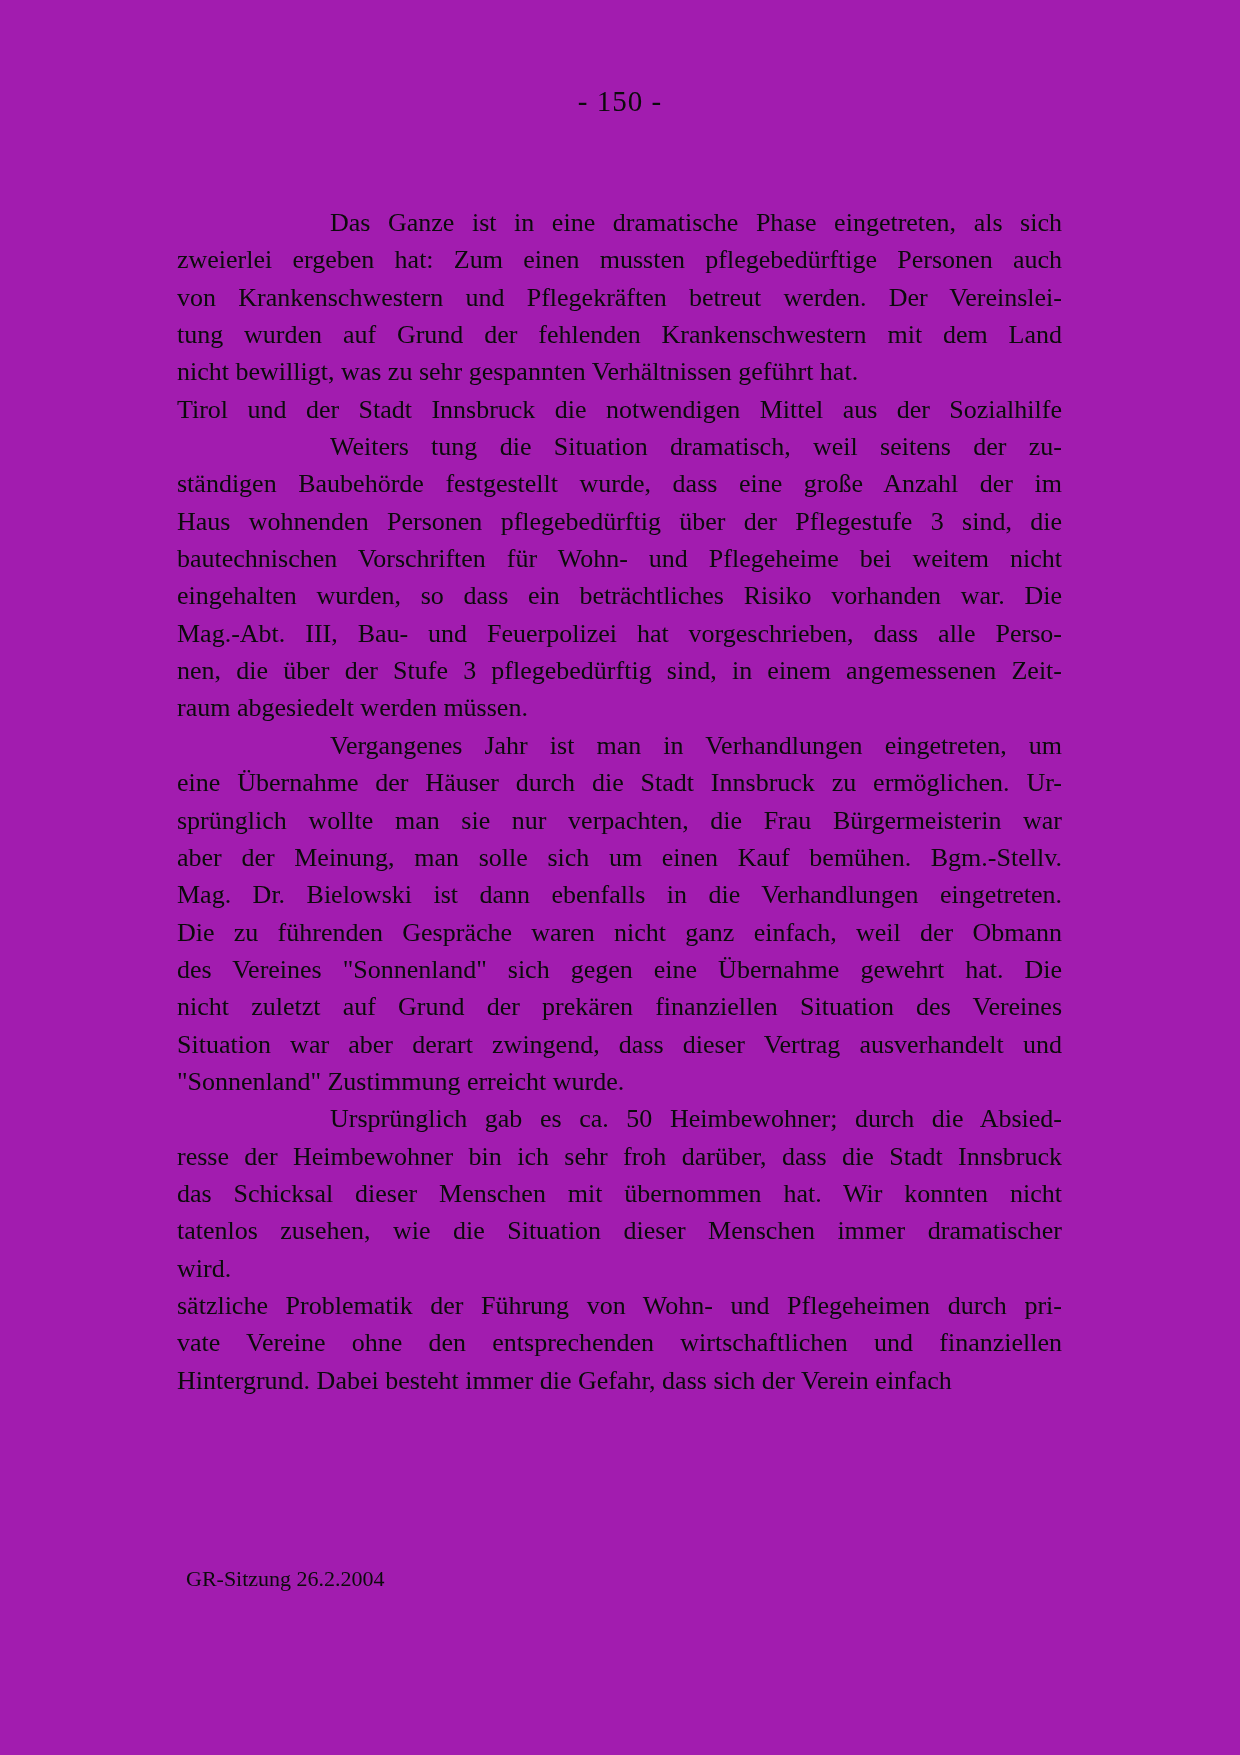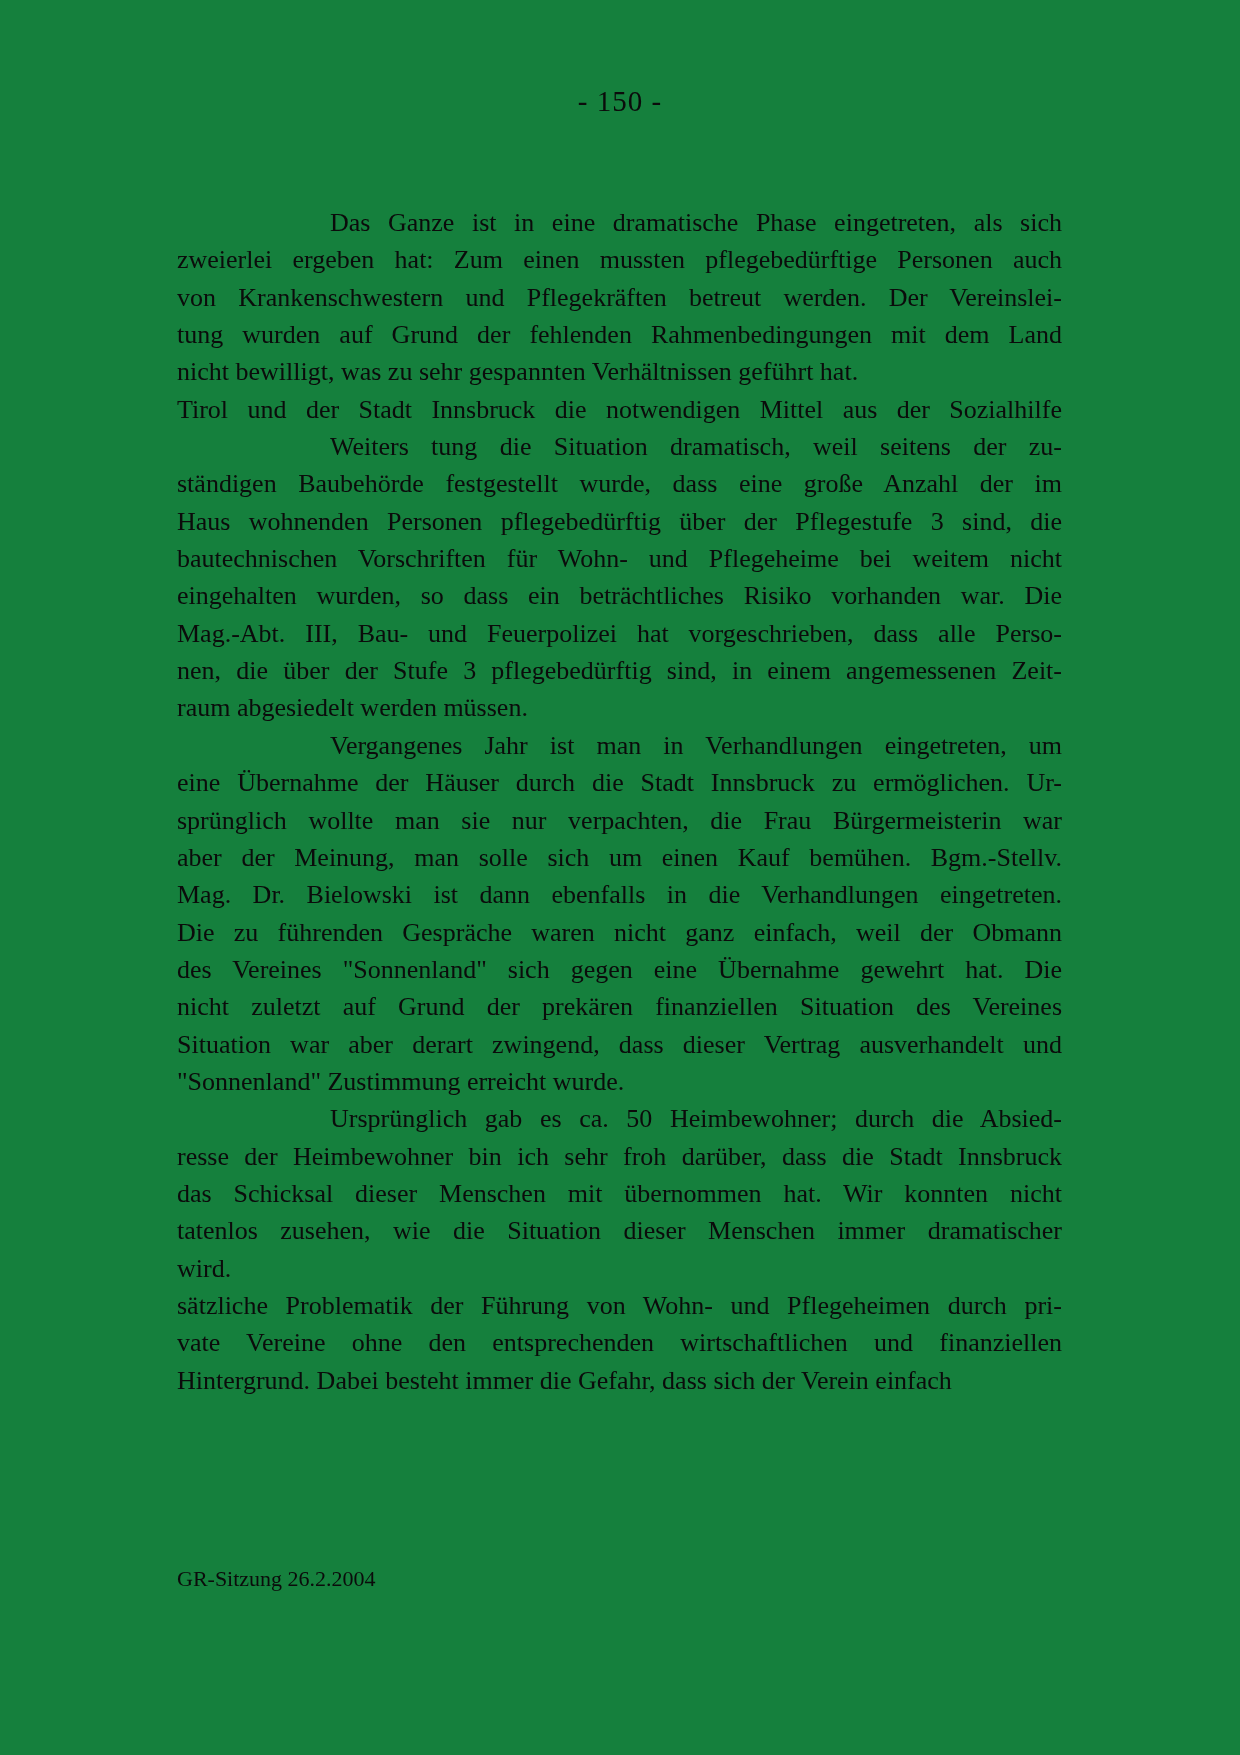--- a/index.html
+++ b/index.html
@@ -4,21 +4,21 @@
 <style>
   html, body {
     margin: 0;
     padding: 0;
     background: #ffffff;
   }
   .scan-page {
     position: relative;
     width: 1240px;
     height: 1755px;
-    background: #15803d;
+    background: #a21caf;
     font-family: "Liberation Serif", "DejaVu Serif", serif;
     color: #0b0b0b;
     overflow: hidden;
   }
   .page-number {
     position: absolute;
     top: 84px;
     left: 0;
     width: 1240px;
     text-align: center;
@@ -37,38 +37,38 @@
     line-height: 37.35px;
     white-space: nowrap;
     text-align: justify;
     text-align-last: justify;
     text-justify: inter-word;
   }
   .line.para-start { padding-left: 153px; }
   .line.para-end   { text-align-last: left; }
   .page-footer {
     position: absolute;
-    left: 177px;
+    left: 186px;
     top: 1566px;
     font-size: 22px;
     line-height: 26px;
   }
 </style>
 </head>
 <body>
 
 <div class="scan-page">
   <div class="page-number">- 150 -</div>
 
   <div class="text-body">
       <div>
         <div class="line para-start">Das Ganze ist in eine dramatische Phase eingetreten, als sich</div>
         <div class="line">zweierlei ergeben hat: Zum einen mussten pflegebedürftige Personen auch</div>
         <div class="line">von Krankenschwestern und Pflegekräften betreut werden. Der Vereinslei-</div>
-        <div class="line">tung wurden auf Grund der fehlenden Rahmenbedingungen mit dem Land</div>
+        <div class="line">tung wurden auf Grund der fehlenden Krankenschwestern mit dem Land</div>
         <div class="line para-end">nicht bewilligt, was zu sehr gespannten Verhältnissen geführt hat.</div>
         <div class="line">Tirol und der Stadt Innsbruck die notwendigen Mittel aus der Sozialhilfe</div>
       </div>
       <div>
         <div class="line para-start">Weiters tung die Situation dramatisch, weil seitens der zu-</div>
         <div class="line">ständigen Baubehörde festgestellt wurde, dass eine große Anzahl der im</div>
         <div class="line">Haus wohnenden Personen pflegebedürftig über der Pflegestufe 3 sind, die</div>
         <div class="line">bautechnischen Vorschriften für Wohn- und Pflegeheime bei weitem nicht</div>
         <div class="line">eingehalten wurden, so dass ein beträchtliches Risiko vorhanden war. Die</div>
         <div class="line">Mag.-Abt. III, Bau- und Feuerpolizei hat vorgeschrieben, dass alle Perso-</div>

